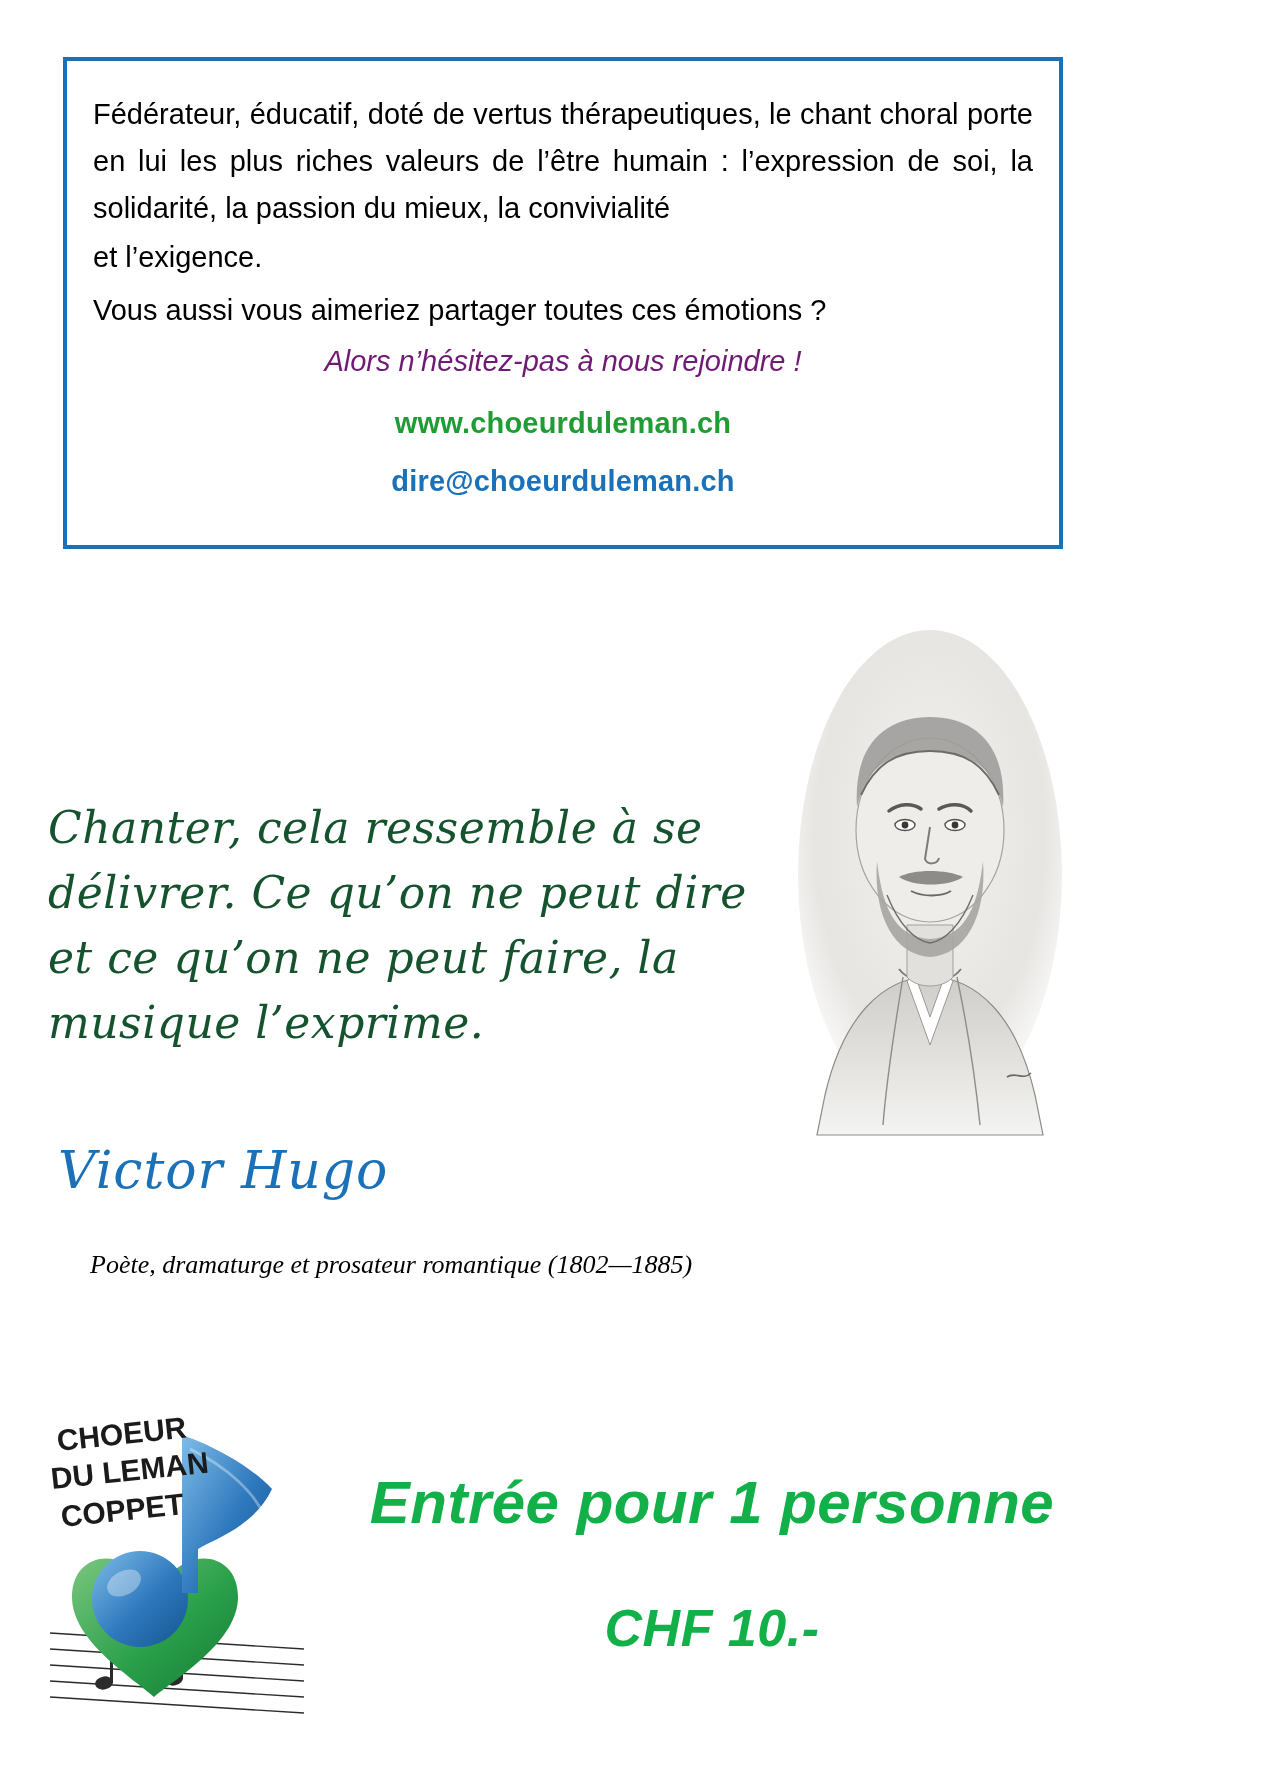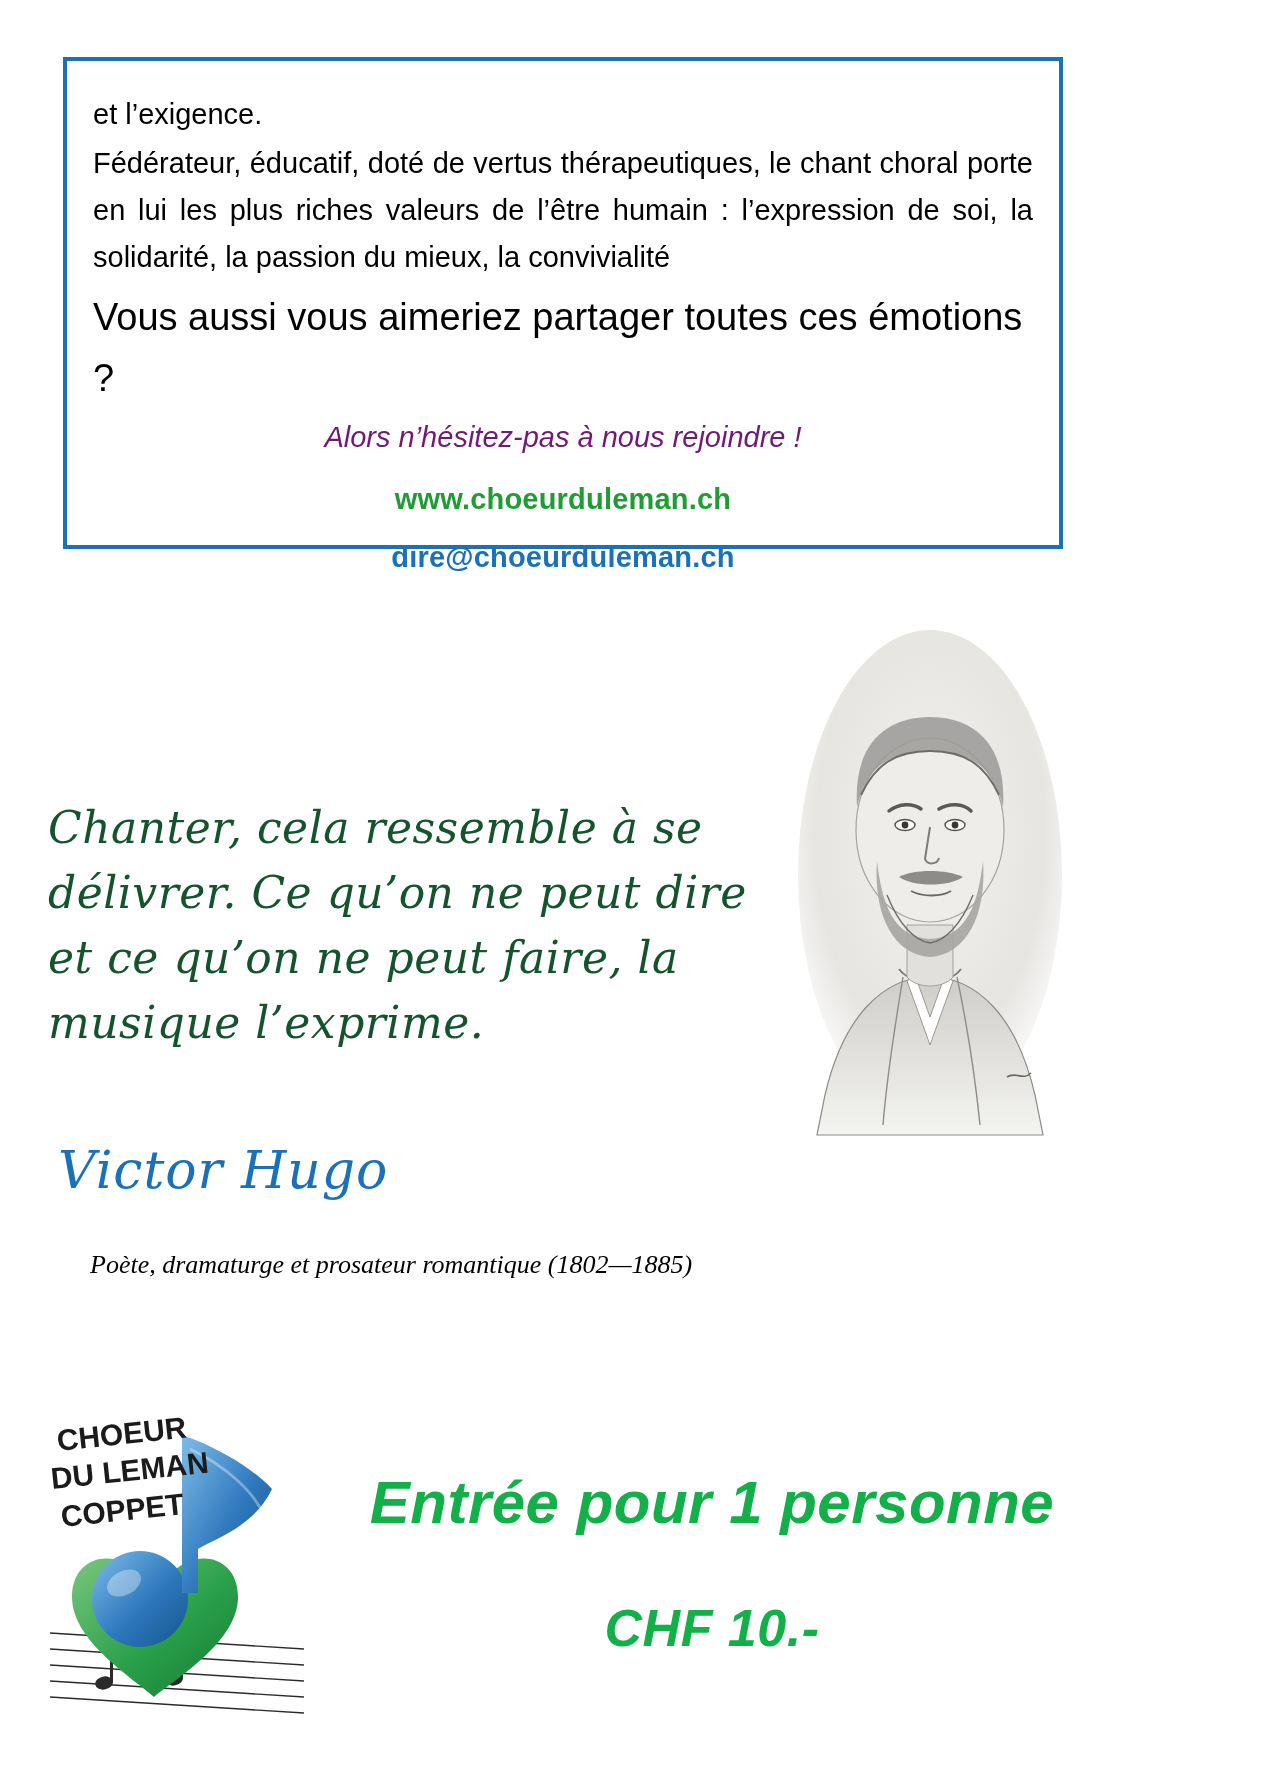--- a/index.html
+++ b/index.html
@@ -30,21 +30,21 @@
     font-size: 29px;
     line-height: 1.62;
     color: #000000;
     text-align: justify;
     margin: 0 0 2px 0;
   }
   .intro-par.last-line {
     text-align: left;
   }
   .intro-question {
-    font-size: 38px;
+    font-size: 29px;
     line-height: 1.62;
     color: #000000;
     text-align: left;
     margin: 6px 0 0 0;
   }
   .intro-invite {
     font-size: 29px;
     line-height: 1.62;
     color: #701a75;
     text-align: center;
@@ -146,22 +146,22 @@
     font-weight: bold;
     font-style: italic;
     color: #13b04a;
     letter-spacing: 0.5px;
   }
 </style>
 </head>
 <body>
 
 <div class="intro-box">
+  <p class="intro-par">Fédérateur, éducatif, doté de vertus thérapeutiques, le chant choral porte en lui les plus riches valeurs de l’être humain : l’expression de soi, la solidarité, la passion du mieux, la convivialité</p>
   <p class="intro-par last-line">et l’exigence.</p>
-  <p class="intro-par">Fédérateur, éducatif, doté de vertus thérapeutiques, le chant choral porte en lui les plus riches valeurs de l’être humain : l’expression de soi, la solidarité, la passion du mieux, la convivialité</p>
   <p class="intro-question">Vous aussi vous aimeriez partager toutes ces émotions ?</p>
   <p class="intro-invite">Alors n’hésitez-pas à nous rejoindre !</p>
   <p class="link-web">www.choeurduleman.ch</p>
   <p class="link-mail">dire@choeurduleman.ch</p>
 </div>
 
 <div class="quote">Chanter, cela ressemble à se délivrer. Ce qu’on ne peut dire et ce qu’on ne peut faire, la musique l’exprime.</div>
 <div class="quote-author">Victor Hugo</div>
 <div class="quote-sub">Poète, dramaturge et prosateur romantique (1802—1885)</div>
 

